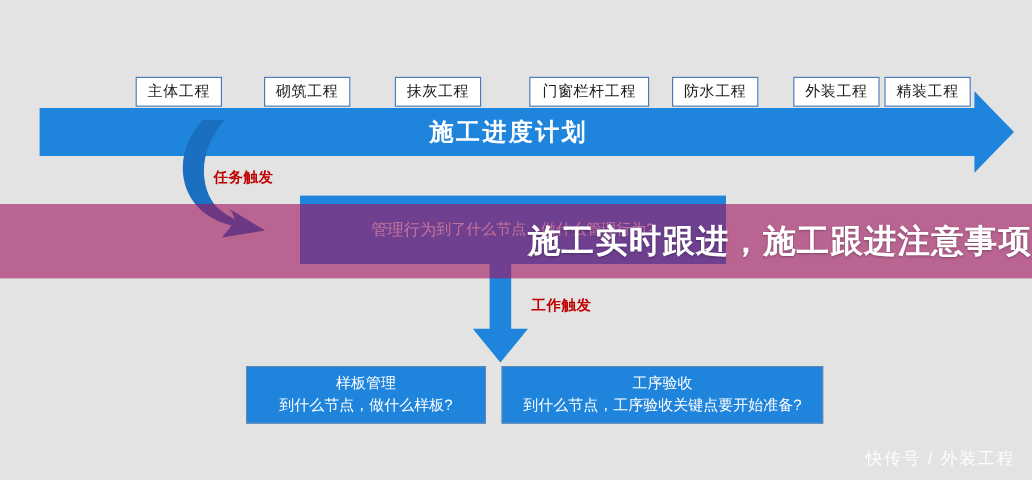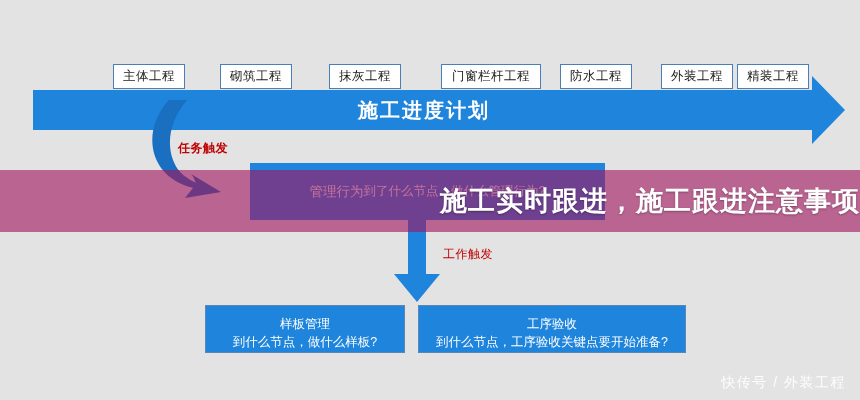--- a/index.html
+++ b/index.html
@@ -52,29 +52,29 @@
     display:flex;align-items:center;justify-content:center;
     font-size:13px;line-height:1.45;
   }
   .mgmt-box .t1{font-size:13.5px;}
   .mgmt-box .t2{font-size:12.5px;}
 
   
   .down-arrow{position:absolute;left:392px;top:218px;width:50px;height:90px;}
   .label-work{
     position:absolute;left:443px;top:246px;
-    color:#c00000;font-size:12px;font-weight:normal;letter-spacing:.5px;
+    color:#c00000;font-size:12px;font-weight:bold;letter-spacing:.5px;
   }
 
   
   .result-box{
     position:absolute;top:305px;height:48px;
     background:#1e84dc;border:1px solid #5b86b5;
     color:#ffffff;box-sizing:border-box;
-    display:flex;flex-direction:column;align-items:center;justify-content:flex-end;
+    display:flex;flex-direction:column;align-items:center;justify-content:center;
     line-height:1.5;
   }
   .result-box .r-title{font-size:12.5px;}
   .result-box .r-sub{font-size:12.5px;}
 
   
   .banner{
     position:absolute;left:0;top:170px;width:860px;height:62px;
     background:rgba(160,22,96,0.62);
   }

